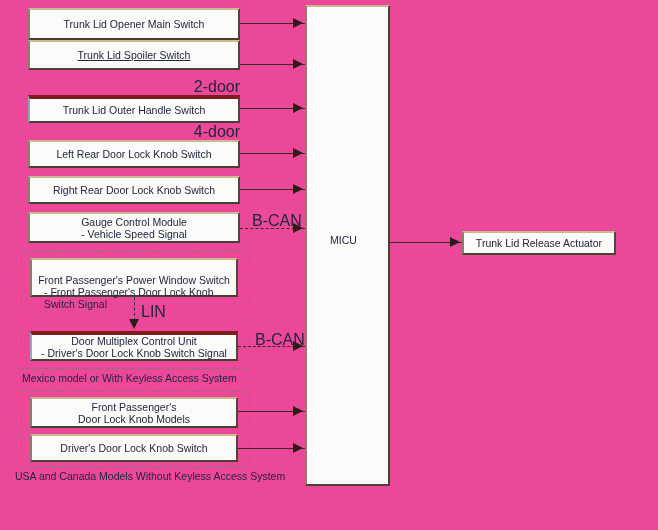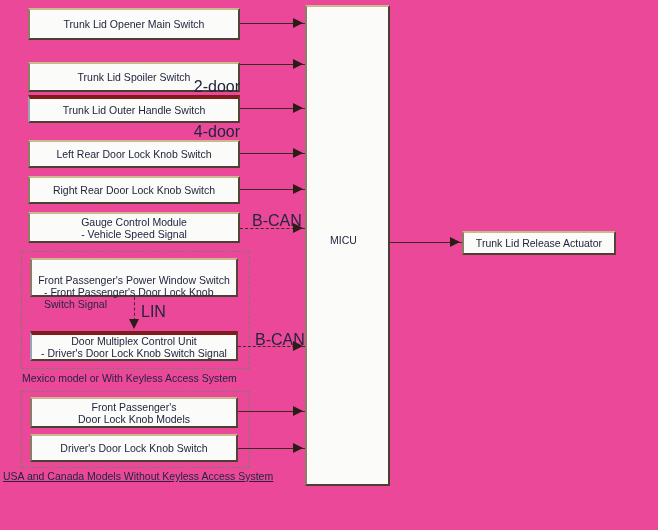--- a/index.html
+++ b/index.html
@@ -122,21 +122,21 @@
 </style>
 </head>
 <body>
 
 <div id="canvas">
 
   <div class="cbox" id="box-main-switch" style="left:28px; top:8px; width:212px; height:32px;">
     <span class="l1">Trunk Lid Opener Main Switch</span>
   </div>
 
-  <div class="cbox" id="box-spoiler-switch" style="left:28px; top:62px; width:212px; height:30px;">
+  <div class="cbox" id="box-spoiler-switch" style="left:28px; top:40px; width:212px; height:30px;text-decoration:underline;">
     <span class="l1">Trunk Lid Spoiler Switch</span>
   </div>
 
   <div class="anno right" style="left:160px; top:78px; width:80px;">2-door</div>
 
   <div class="cbox bluetop" id="box-outer-handle" style="left:28px; top:95px; width:212px; height:28px;">
     <span class="l1">Trunk Lid Outer Handle Switch</span>
   </div>
 
   <div class="anno right" style="left:160px; top:123px; width:80px;">4-door</div>
@@ -177,21 +177,21 @@
 
   <div class="cbox" id="box-fp-lock-knob" style="left:30px; top:397px; width:208px; height:31px;">
     <span class="l1">Front Passenger's</span>
     <span class="l2">Door Lock Knob Models</span>
   </div>
 
   <div class="cbox" id="box-driver-lock-knob" style="left:30px; top:434px; width:208px; height:28px;">
     <span class="l1">Driver's Door Lock Knob Switch</span>
   </div>
 
-  <div class="grouplabel" style="left:3px; top:470px;text-decoration:underline;">USA and Canada Models Without Keyless Access System</div>
+  <div class="grouplabel" style="left:15px; top:470px;">USA and Canada Models Without Keyless Access System</div>
 
   <div id="micu" style="left:305px; top:5px; width:85px; height:481px;"></div>
   <div id="micu-label" style="left:330px; top:234px;">MICU</div>
 
   <div class="cbox" id="box-actuator" style="left:462px; top:231px; width:154px; height:24px;">
     <span class="l1">Trunk Lid Release Actuator</span>
   </div>
 
   <div class="line" style="left:240px; top:23px;  width:65px;"></div>
   <div class="arrowhead" style="left:293px; top:18px;"></div>

